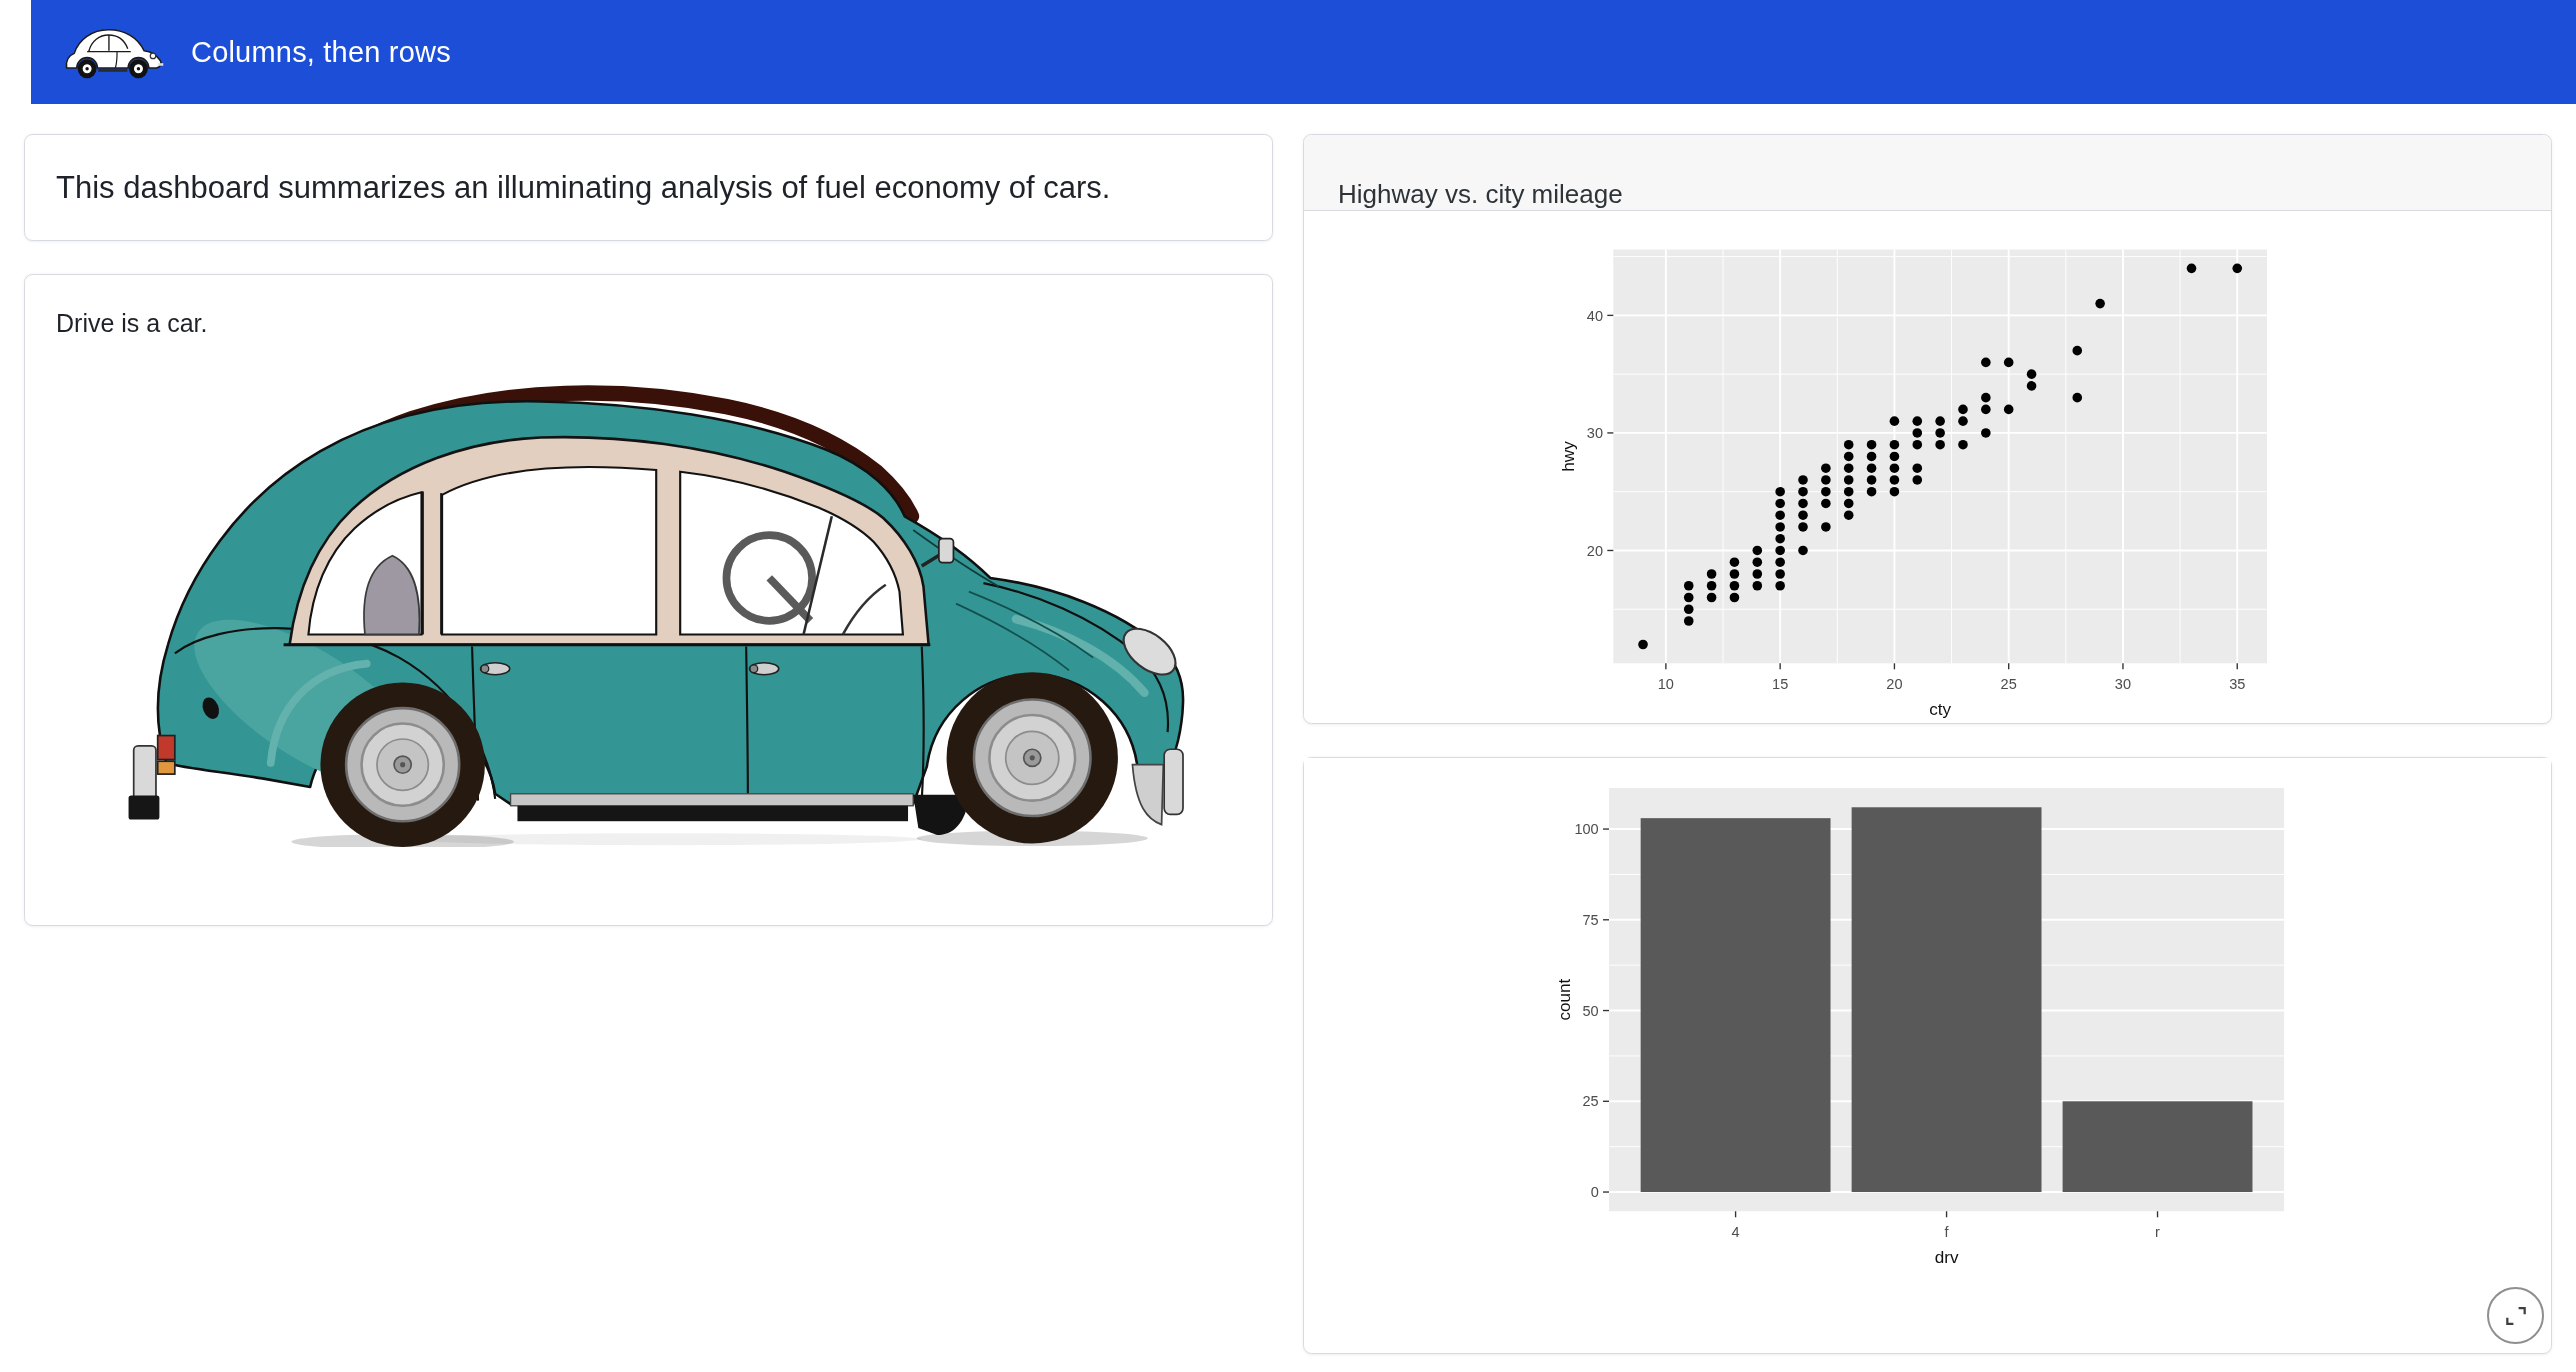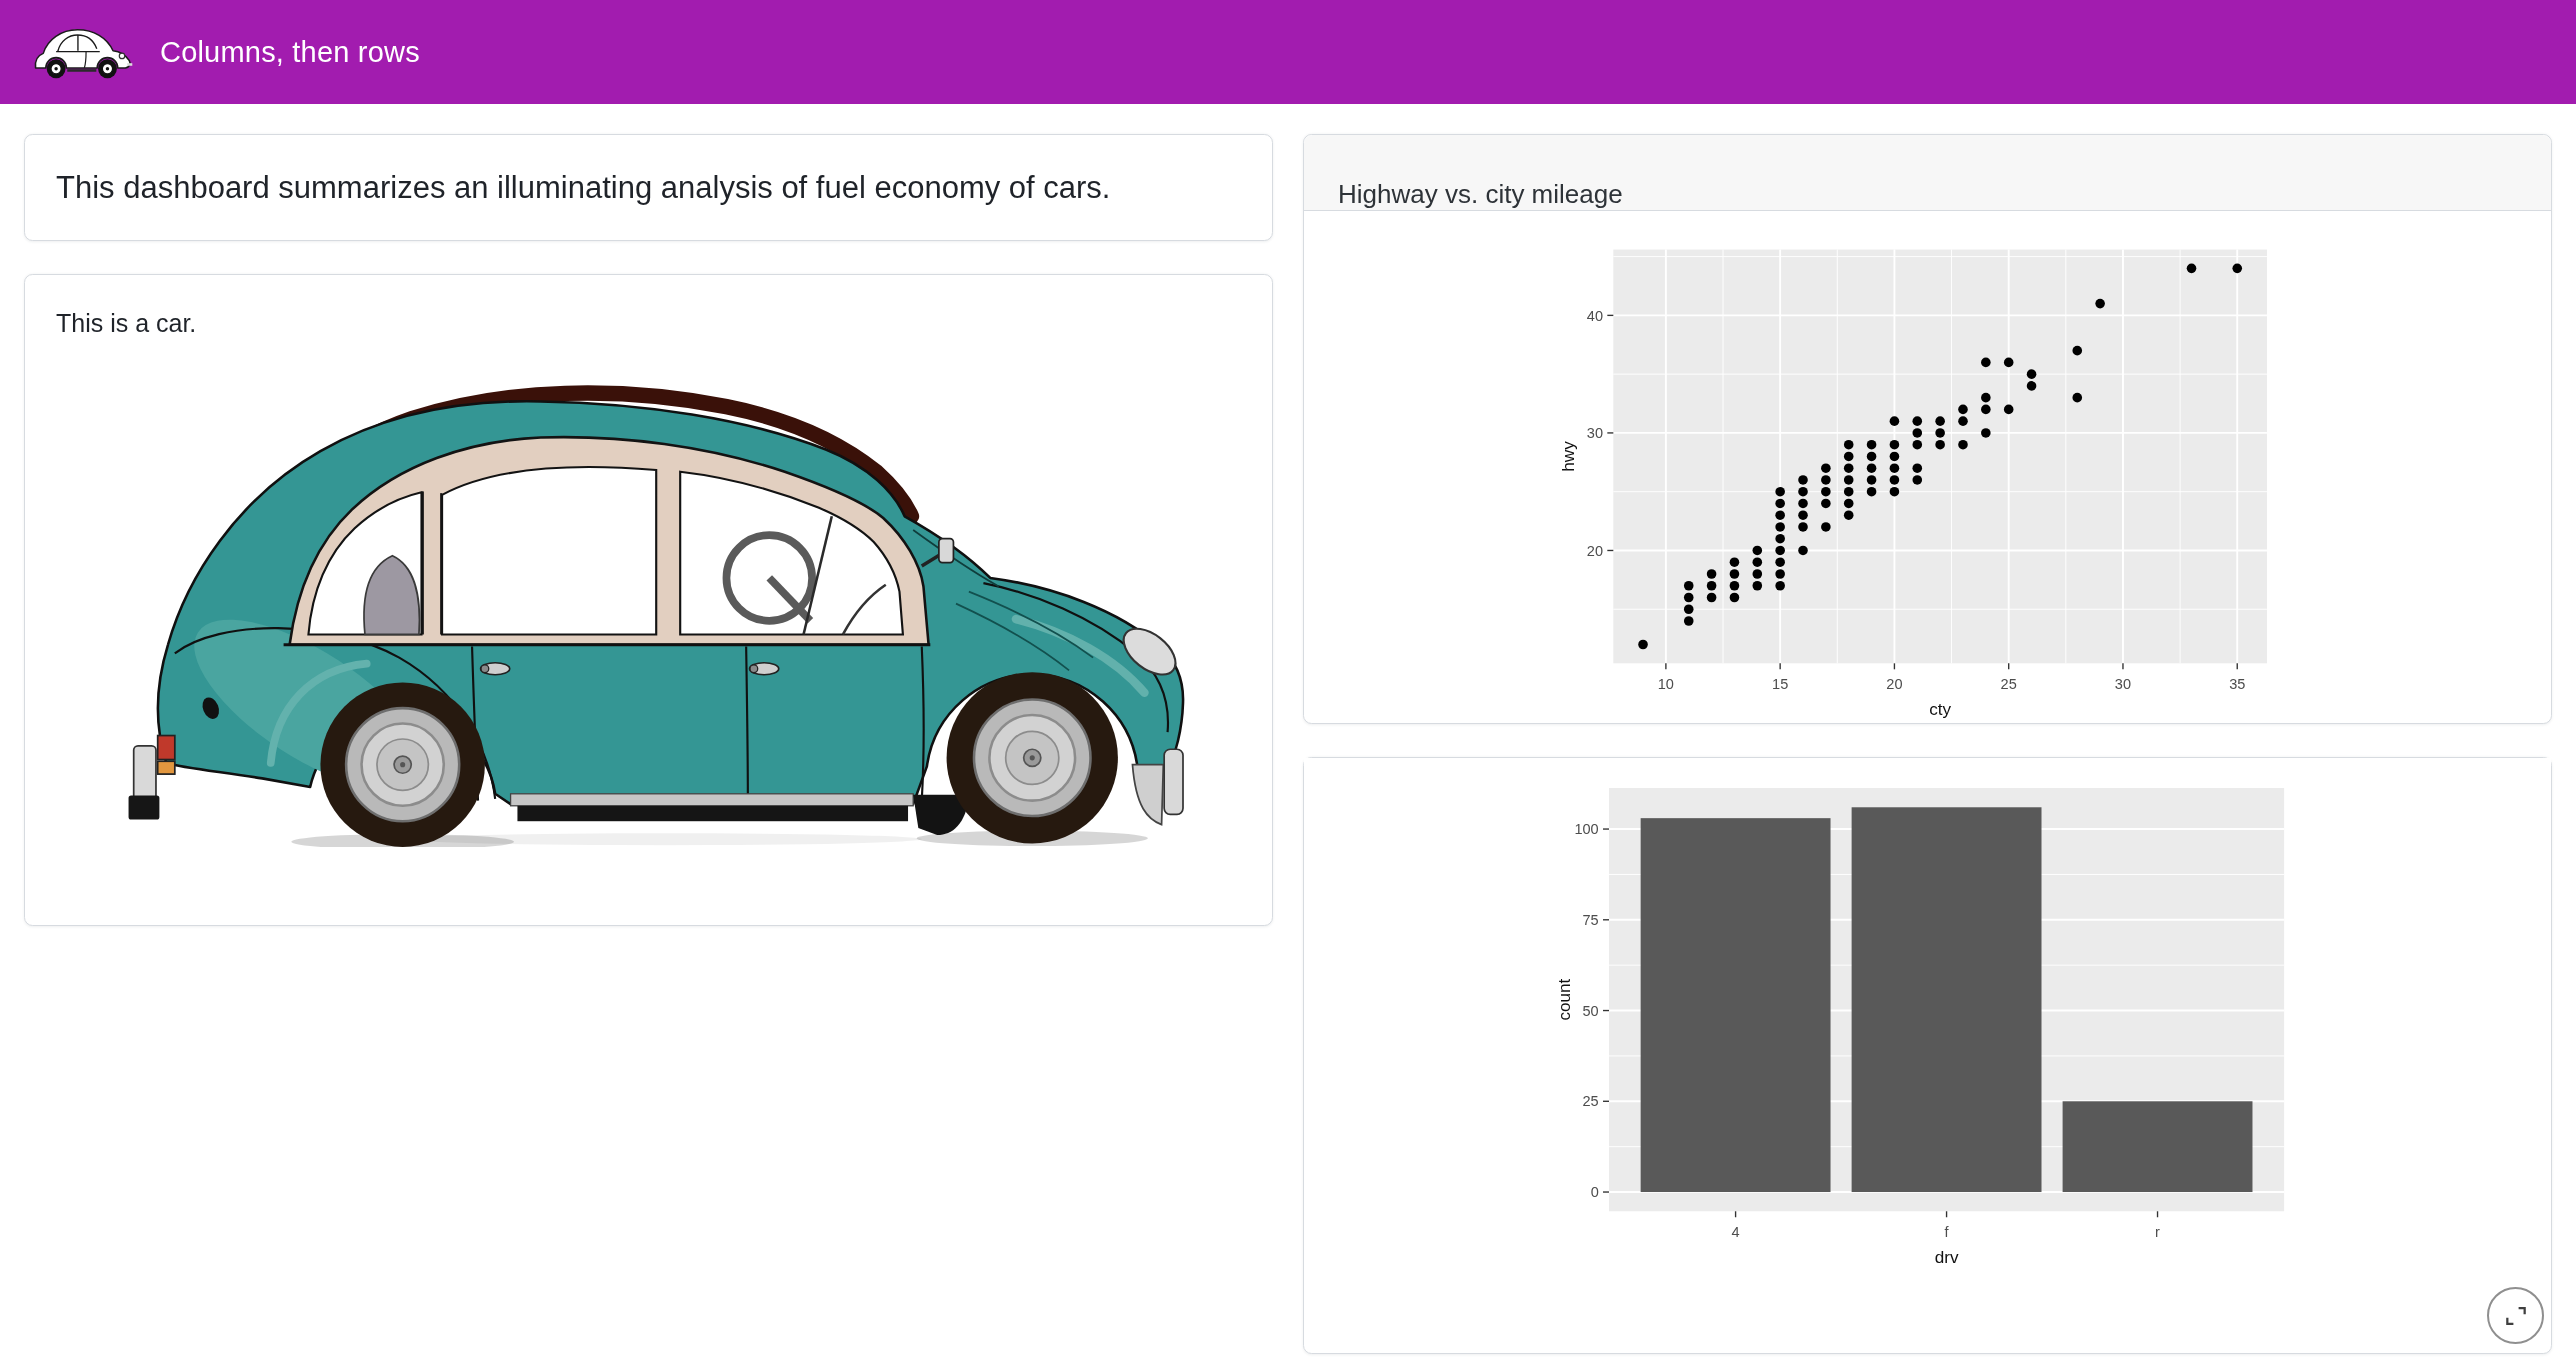--- a/index.html
+++ b/index.html
@@ -32,21 +32,21 @@
   
   .expand-btn{position:absolute;right:6.9px;bottom:8.6px;width:57px;height:57px;border-radius:50%;
               background:#fff;border:2.1px solid #8f8f8f;padding:0;display:flex;
               align-items:center;justify-content:center;cursor:pointer;}
 </style>
 </head>
 <body>
 
 <div class="page">
 
-  <header class="navbar" style="background: #a21caf;">
+  <header class="navbar" style="background: #1d4ed8; margin-left: 31px;">
     <span class="logo">
       <svg width="101" height="55" viewBox="0 0 118 64" aria-hidden="true">
         <path d="M3,50 L15,50 A12,12 0 0,1 39,50 L75,50 A12,12 0 0,1 99,50 L108,50
                  C113,49 114.5,45 112.5,41.5 C108,34.5 101,30.8 93.5,30
                  C86.5,14.5 71,5.5 52,5.5 C33,5.5 17,17 12,33
                  C5.5,35.5 2,41.5 3,50 Z" fill="#ffffff" stroke="#1b1b1b" stroke-width="1.8" stroke-linejoin="round"></path>
         <path d="M29,30.5 C32,18.5 41.5,11.5 52,11.5 C62.5,11.5 70.5,17 74.5,27.5" fill="none" stroke="#1b1b1b" stroke-width="1.6"></path>
         <line x1="52.5" y1="11.5" x2="52.5" y2="30" stroke="#1b1b1b" stroke-width="1.6"></line>
         <line x1="27" y1="31" x2="78" y2="31" stroke="#1b1b1b" stroke-width="1.6"></line>
         <path d="M62,31 C62,39 61.5,45 60,50" fill="none" stroke="#1b1b1b" stroke-width="1.4"></path>
@@ -66,21 +66,21 @@
 
   <main class="content">
 
     <div class="col">
 
       <section class="card" id="summary-card">
         <p style="margin:0">This dashboard summarizes an illuminating analysis of fuel economy of cars.</p>
       </section>
 
       <section class="card" id="car-card">
-        <p style="margin:0">This is a car.</p>
+        <p style="margin:0">Drive is a car.</p>
         <div class="car-wrap">
 
           <svg width="1081" height="485" viewBox="0 0 1262 566" aria-hidden="true">
 
             <ellipse cx="650" cy="557" rx="300" ry="7" fill="rgba(0,0,0,.06)"></ellipse>
             <ellipse cx="344" cy="560" rx="130" ry="9" fill="rgba(0,0,0,.16)"></ellipse>
             <ellipse cx="1079" cy="556" rx="135" ry="9" fill="rgba(0,0,0,.16)"></ellipse>
 
             <path d="M178,212 C205,150 270,95 355,66 C465,30 600,28 722,52
                      C792,66 852,92 897,128 C917,146 930,162 938,180" fill="none" stroke="#3a1109" stroke-width="18" stroke-linecap="round"></path>

